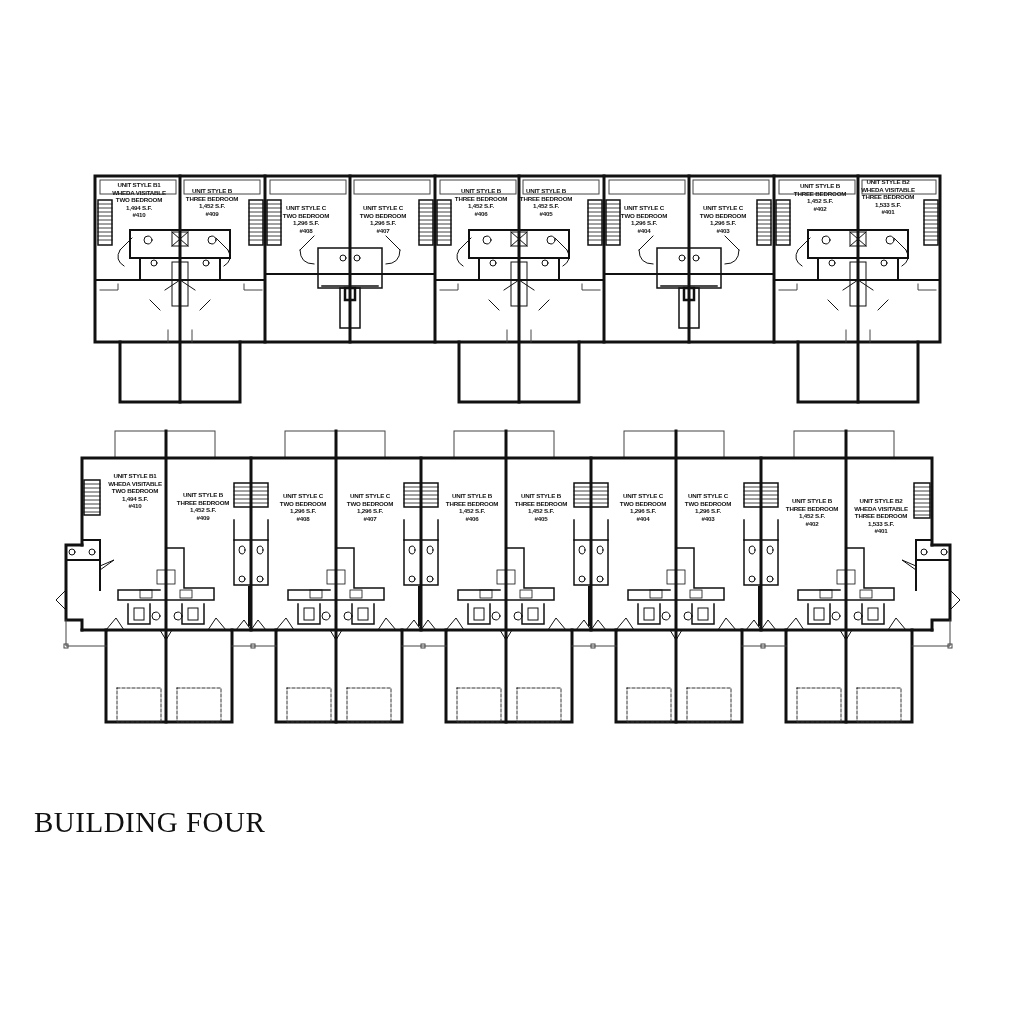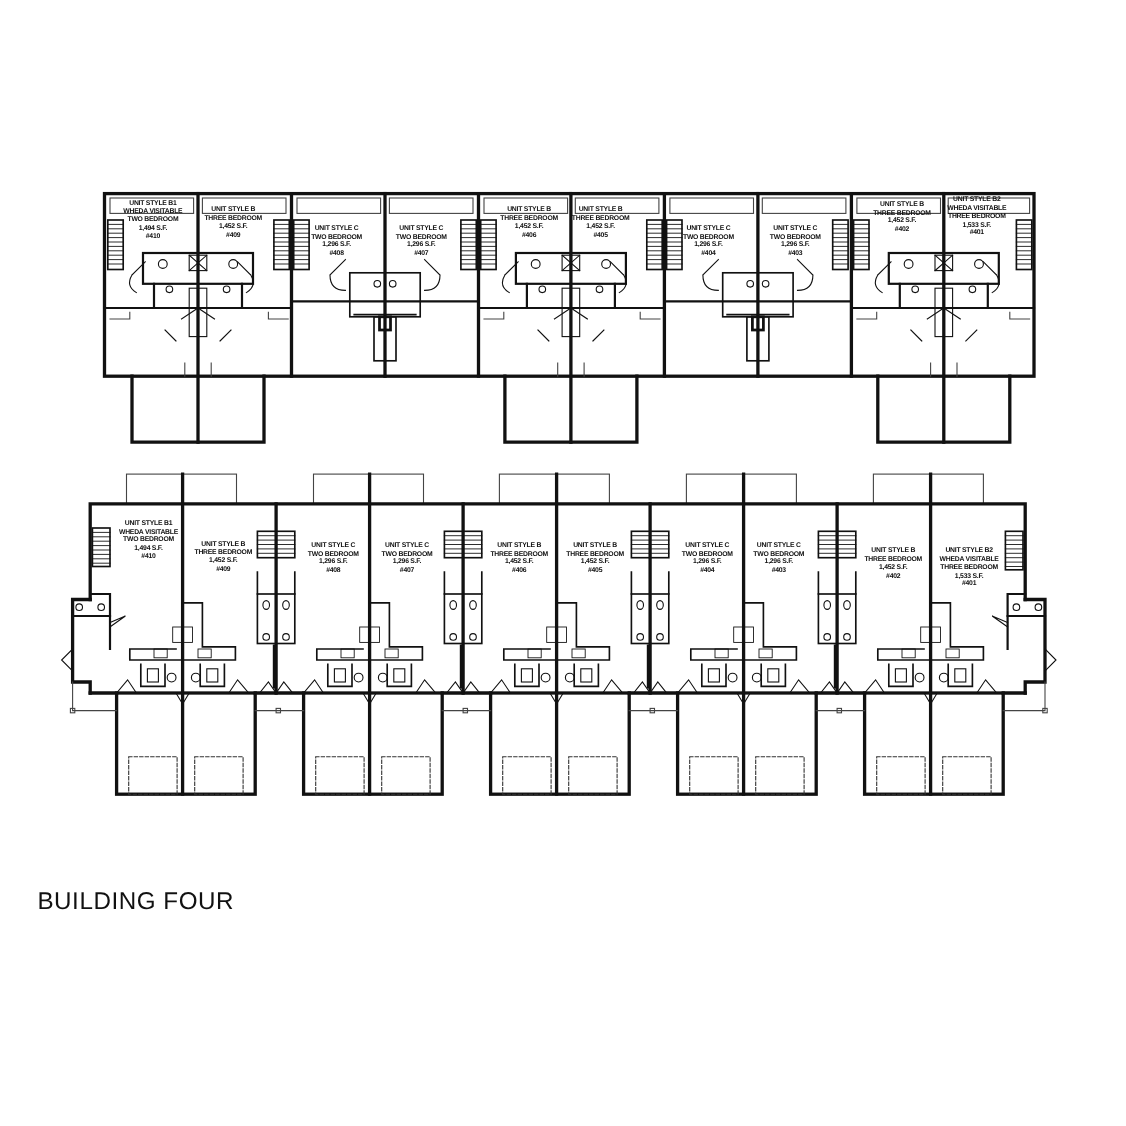--- a/index.html
+++ b/index.html
@@ -1,21 +1,21 @@
 <!DOCTYPE html>
 <html><head>
 <meta charset="utf-8">
 <style>
   html, body { margin: 0; padding: 0; background: #ffffff; }
   body { width: 1024px; height: 1024px; position: relative; overflow: hidden; font-family: "DejaVu Sans", sans-serif; }
   .plan { position: absolute; left: 0; top: 0; width: 1024px; height: 1024px; }
   .plan svg { position: absolute; left: 0; top: 0; }
   .lbl { position: absolute; text-align: center; font-family: "Liberation Sans", sans-serif; font-weight: bold; font-size: 6.2px; line-height: 7.6px; color: #111; letter-spacing: -0.2px; white-space: nowrap; transform: translateX(-50%); }
   .lbl span { display: block; }
-  .title { position: absolute; left: 34px; top: 806px; font-family: Liberation Sans, sans-serif; font-size: 22px; color: #111; letter-spacing: 0.5px; }
+  .title { position: absolute; left: 34px; top: 806px; font-family: Liberation Serif, serif; font-size: 29px; color: #111; letter-spacing: 0.5px; }
 </style>
 </head>
 <body>
 
 <div class="plan">
 <svg width="1024" height="1024" viewBox="0 0 1024 1024">
   <g fill="none" stroke="#111" stroke-linecap="square">
 
     <g>
 

